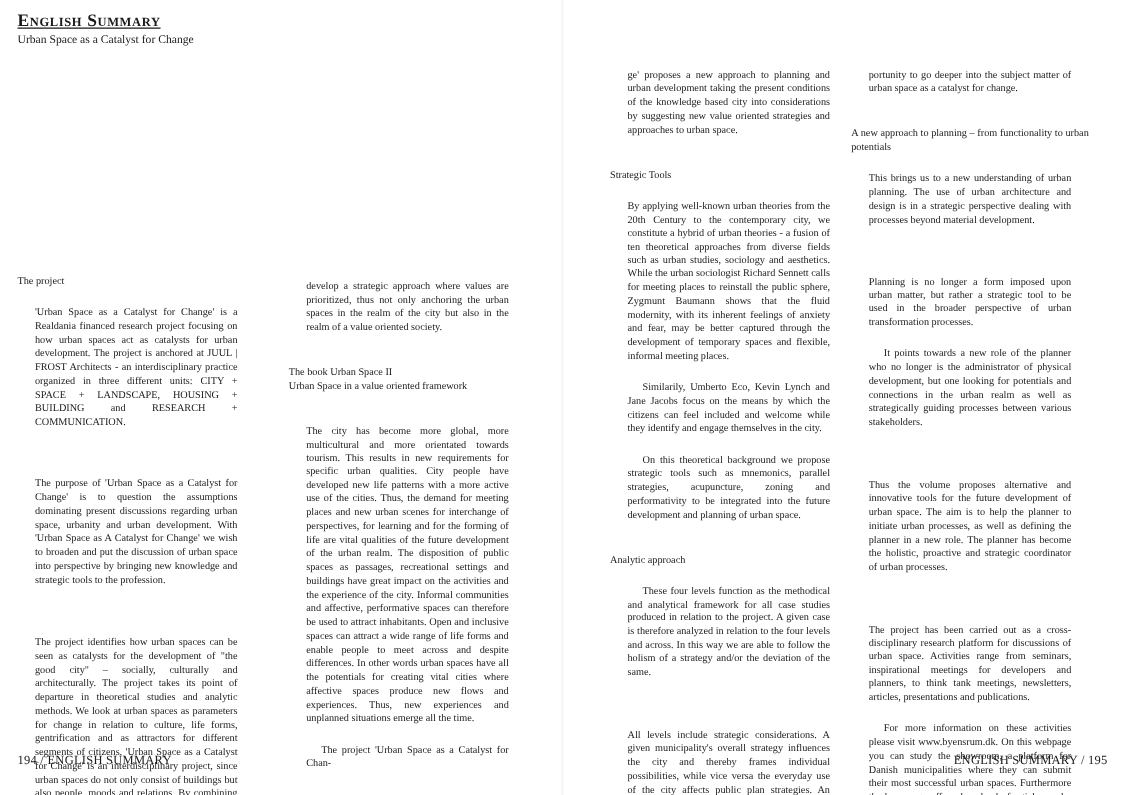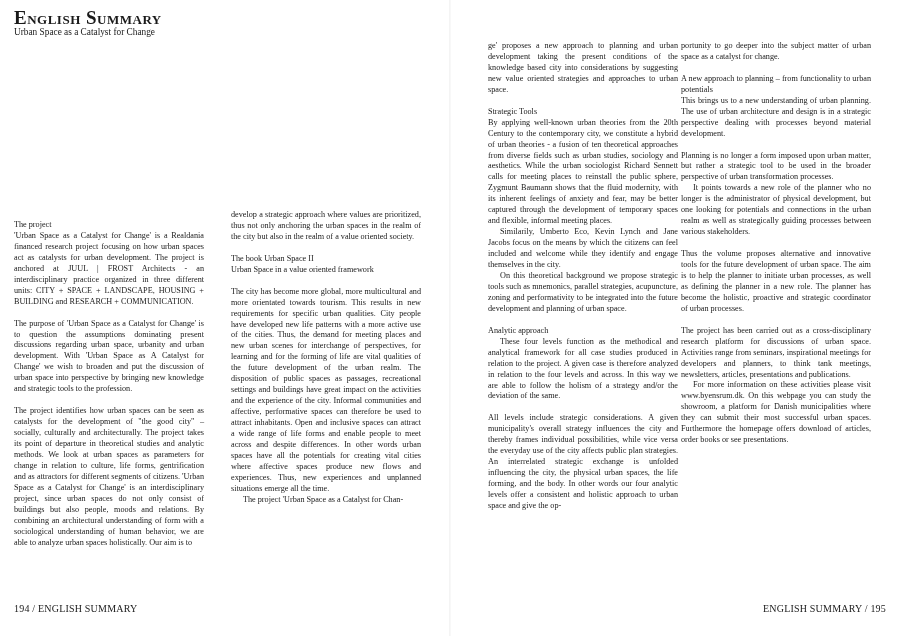--- a/index.html
+++ b/index.html
@@ -1,25 +1,25 @@
 <!DOCTYPE html>
 <html><head>
 <meta charset="utf-8">
 <style>
   html, body { margin: 0; padding: 0; background: #ffffff; }
   body { width: 900px; height: 636px; position: relative; overflow: hidden; color: #1a1a1a;
          font-family: "DejaVu Serif", serif; }
   .spread { position: absolute; inset: 0; }
   .header { position: absolute; left: 14px; top: 10px; }
   .header-title { font-family: "Liberation Serif", serif; font-variant: small-caps; font-weight: bold;
-                  font-size: 19px; letter-spacing: 0.5px; line-height: 16px; }
+                  font-size: 14px; letter-spacing: 0.5px; line-height: 16px; text-decoration: underline; }
   .header-sub { font-family: "Liberation Serif", serif; font-size: 9.3px; line-height: 12px; }
   .col { position: absolute; width: 190px; font-family: "Liberation Serif", serif; font-size: 8.2px;
          line-height: 10.95px; text-align: justify; hyphens: auto; }
-  .col p { margin: 0; }
+  .col p { margin: 14px; }
   .col .gap { height: 10.95px; }
   .col .indent { text-indent: 12px; }
   .col .head { margin: 0; }
   .c1 { left: 14px; top: 220px; }
   .c2 { left: 231px; top: 210px; }
   .c3 { left: 488px; top: 41px; }
   .c4 { left: 681px; top: 41px; }
   .footer { position: absolute; top: 603px; font-family: "Liberation Serif", serif; font-size: 10px;
             letter-spacing: 0.2px; }
   .footer-left { left: 14px; }

